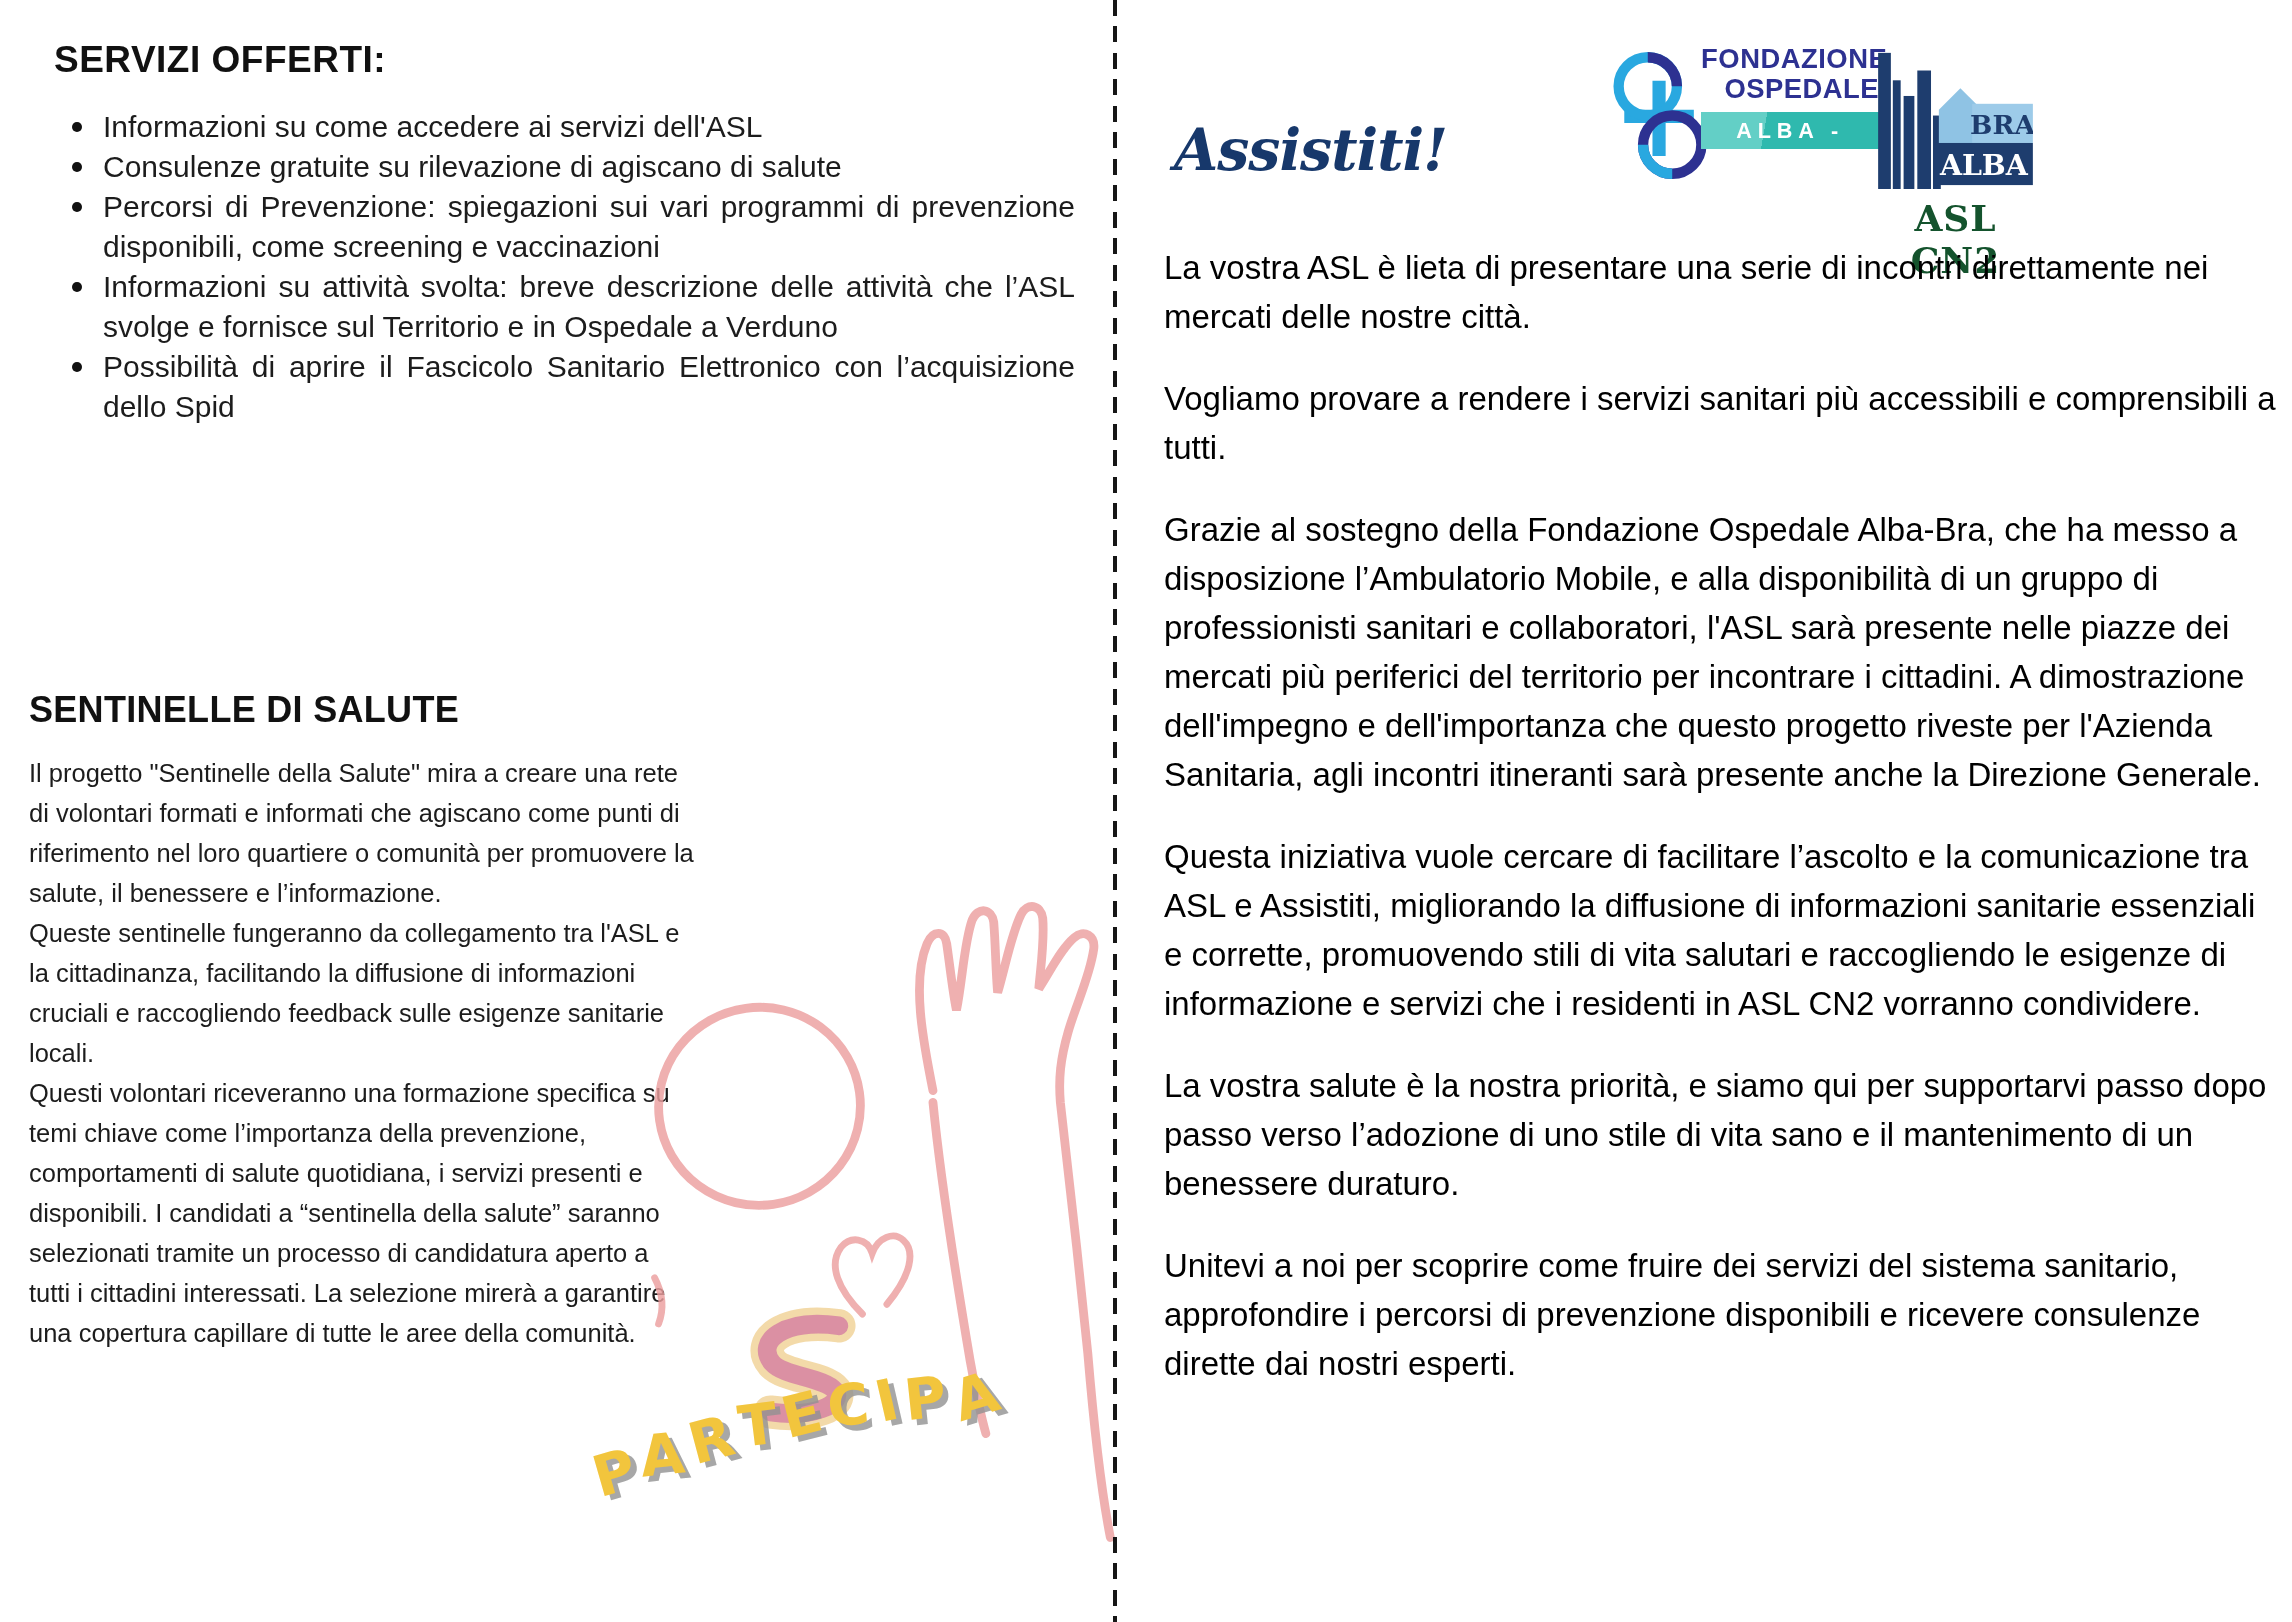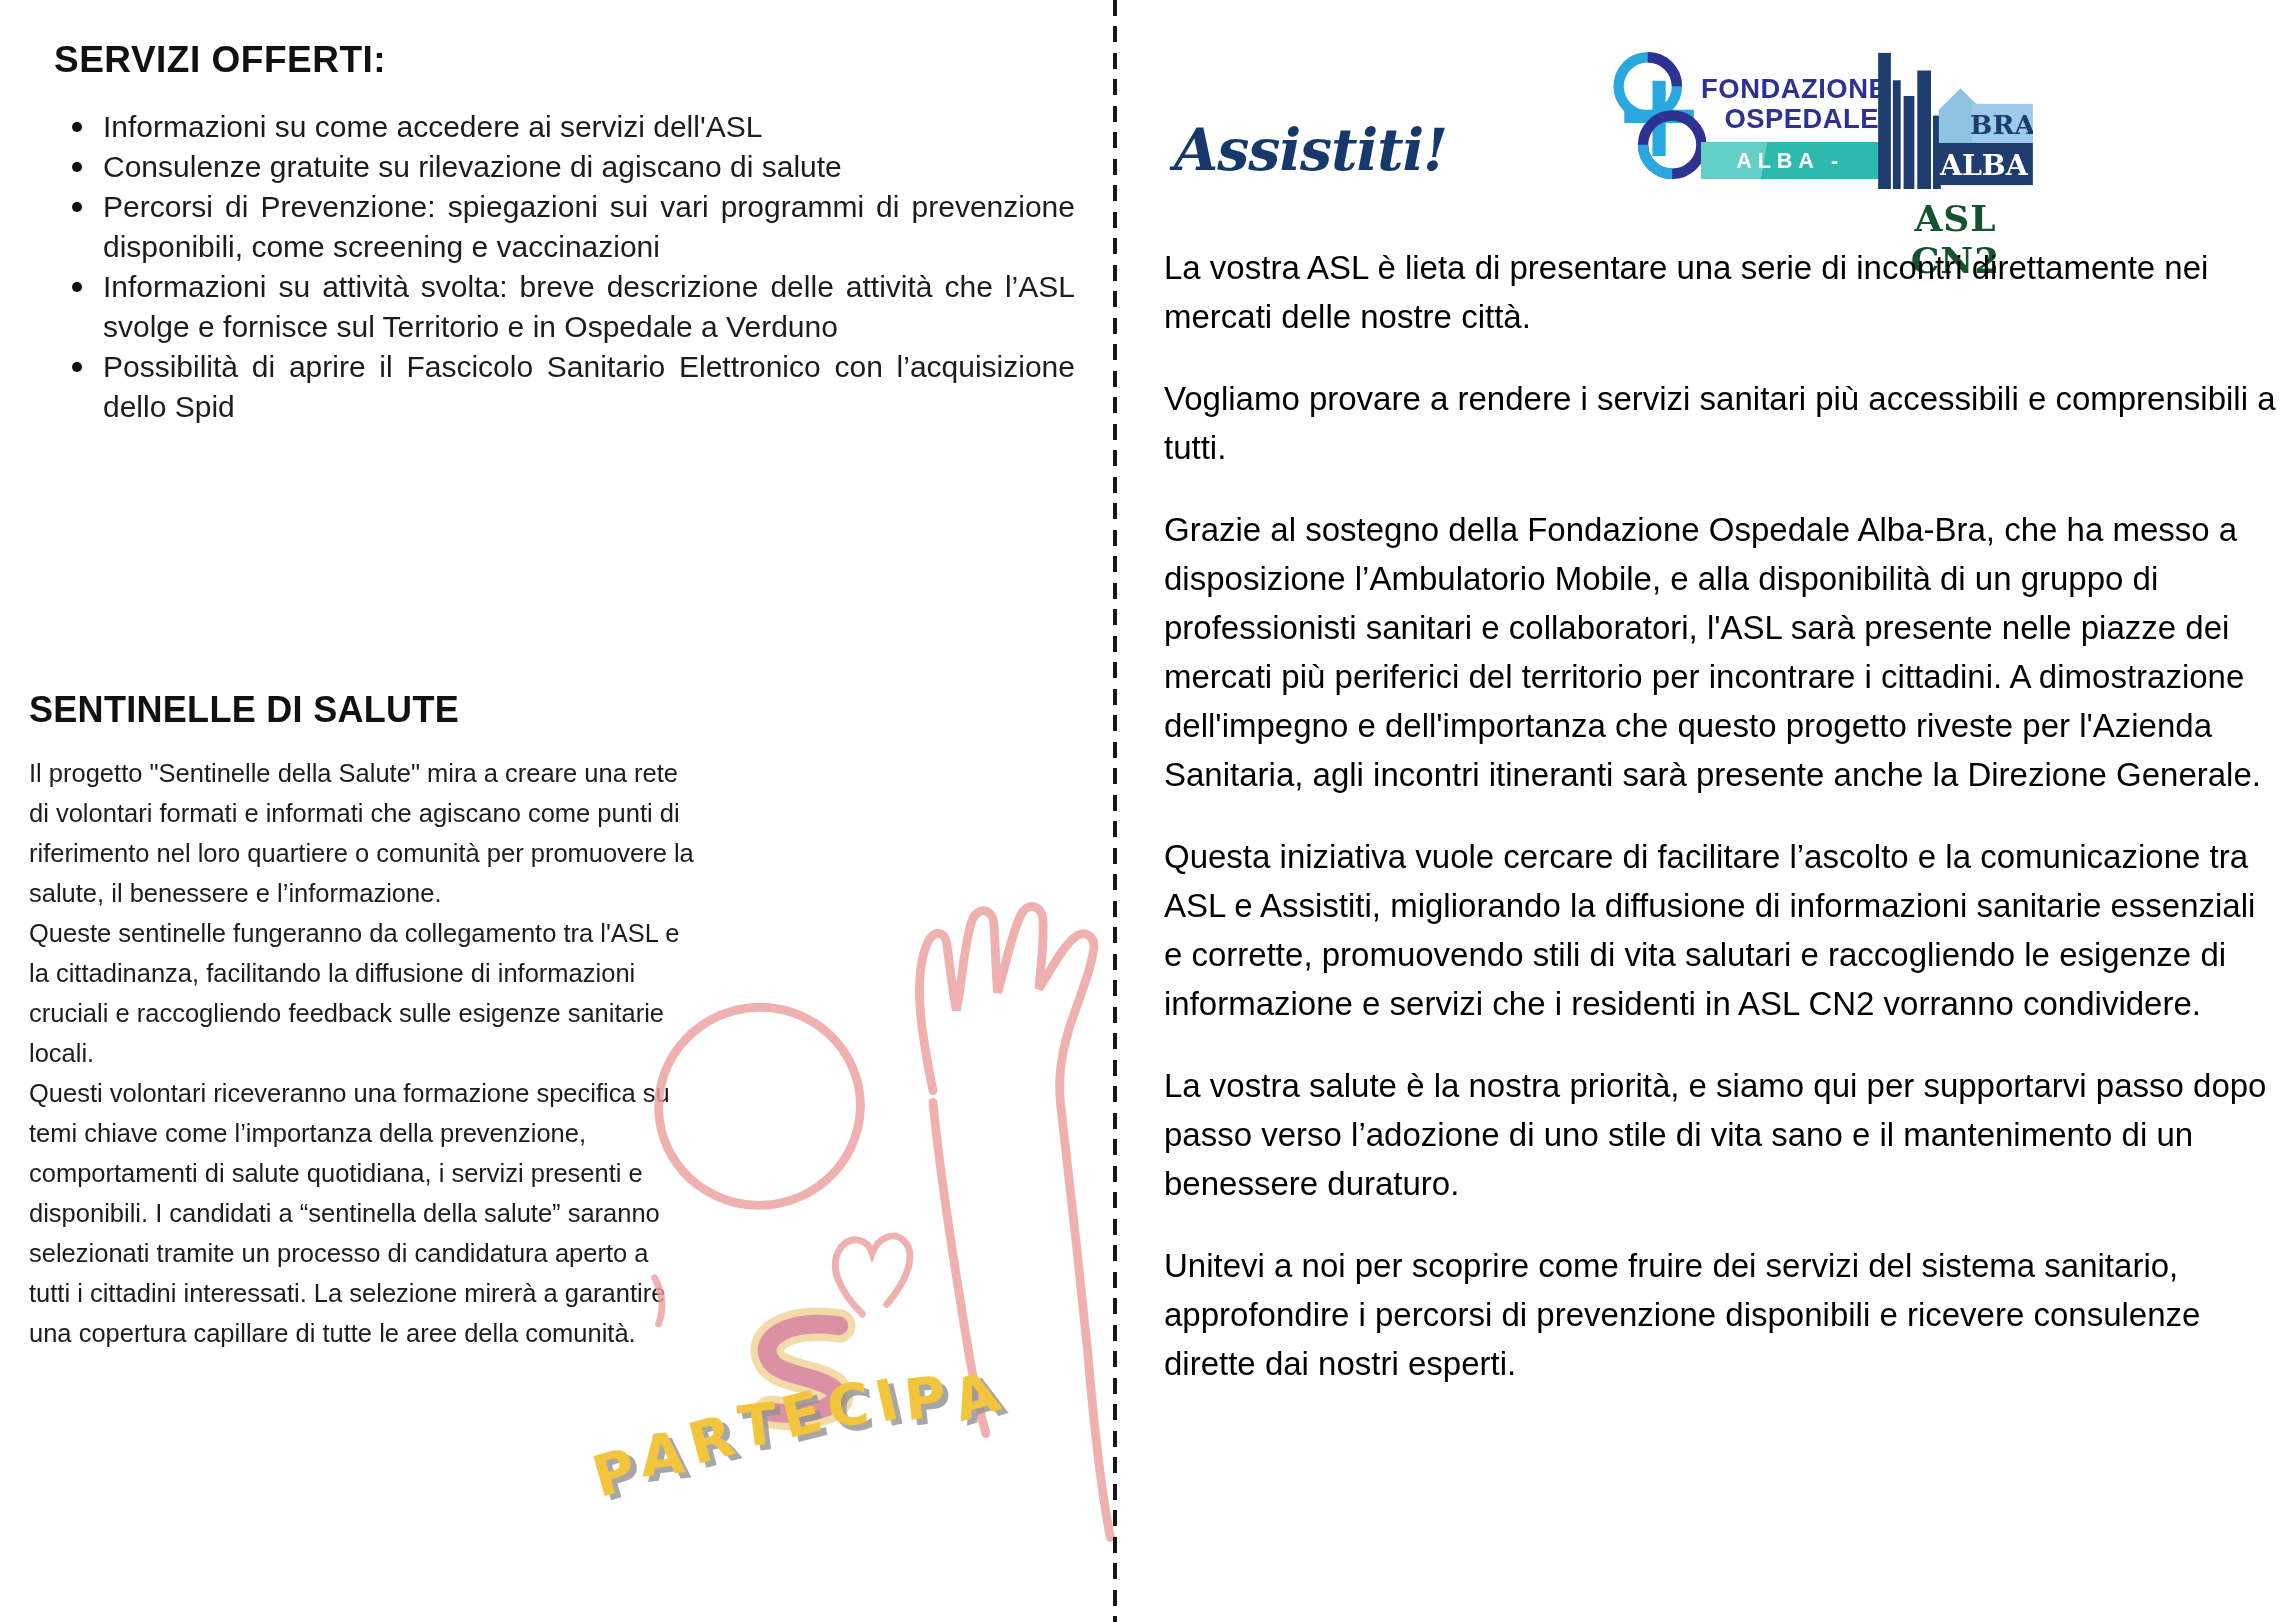--- a/index.html
+++ b/index.html
@@ -33,21 +33,21 @@
   .greeting{
     position:absolute;left:1174px;top:116px;
     font-family:"DejaVu Serif",serif;font-style:italic;font-weight:bold;
     font-size:57px;color:#17386b;letter-spacing:-1px;
   }
   .right-col{position:absolute;left:1164px;top:243px;width:1117px;}
   .right-col p{margin:0 0 33px 0;font-size:33px;line-height:49px;color:#000000;}
   
   .fond-logo{position:absolute;left:1613px;top:43px;display:flex;align-items:flex-start;}
   .fond-icon{width:94px;height:145px;flex:0 0 auto;}
-  .fond-text{margin-left:-5.9px;margin-top:31px;width:178px;text-align:right;}
+  .fond-text{margin-left:-5.9px;margin-top:1px;width:178px;text-align:right;}
   .fond-line{font-size:27.4px;font-weight:bold;color:#2d3191;letter-spacing:0.5px;line-height:30px;}
   .fond-banner{
     margin-top:7.8px;height:37px;line-height:37px;text-align:center;color:#ffffff;
     font-size:21.6px;font-weight:bold;letter-spacing:5.9px;
     background:linear-gradient(100deg,#63cfc6 0 36%,#2fb9ae 36%);
   }
   
   .asl-logo{position:absolute;left:1878px;top:47px;width:155px;}
   .asl-name{
     margin-top:3.9px;text-align:center;font-family:"DejaVu Serif",serif;font-weight:bold;

